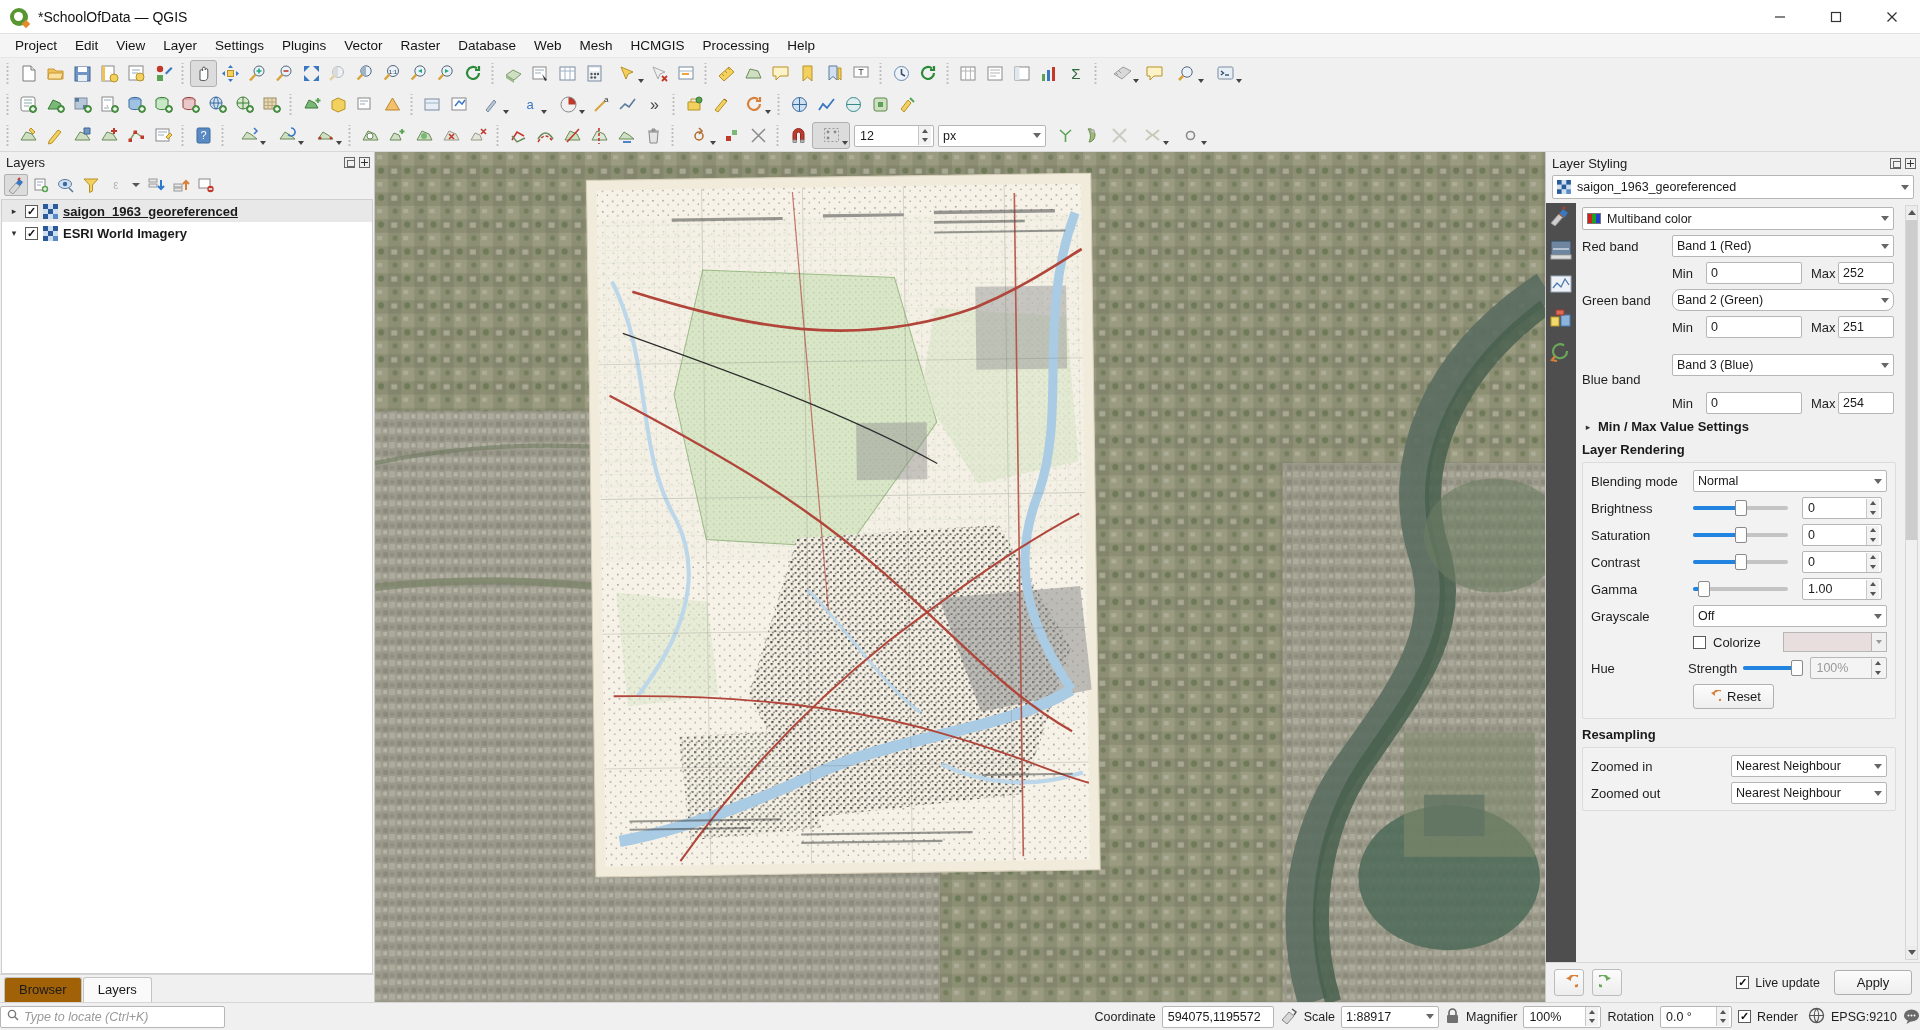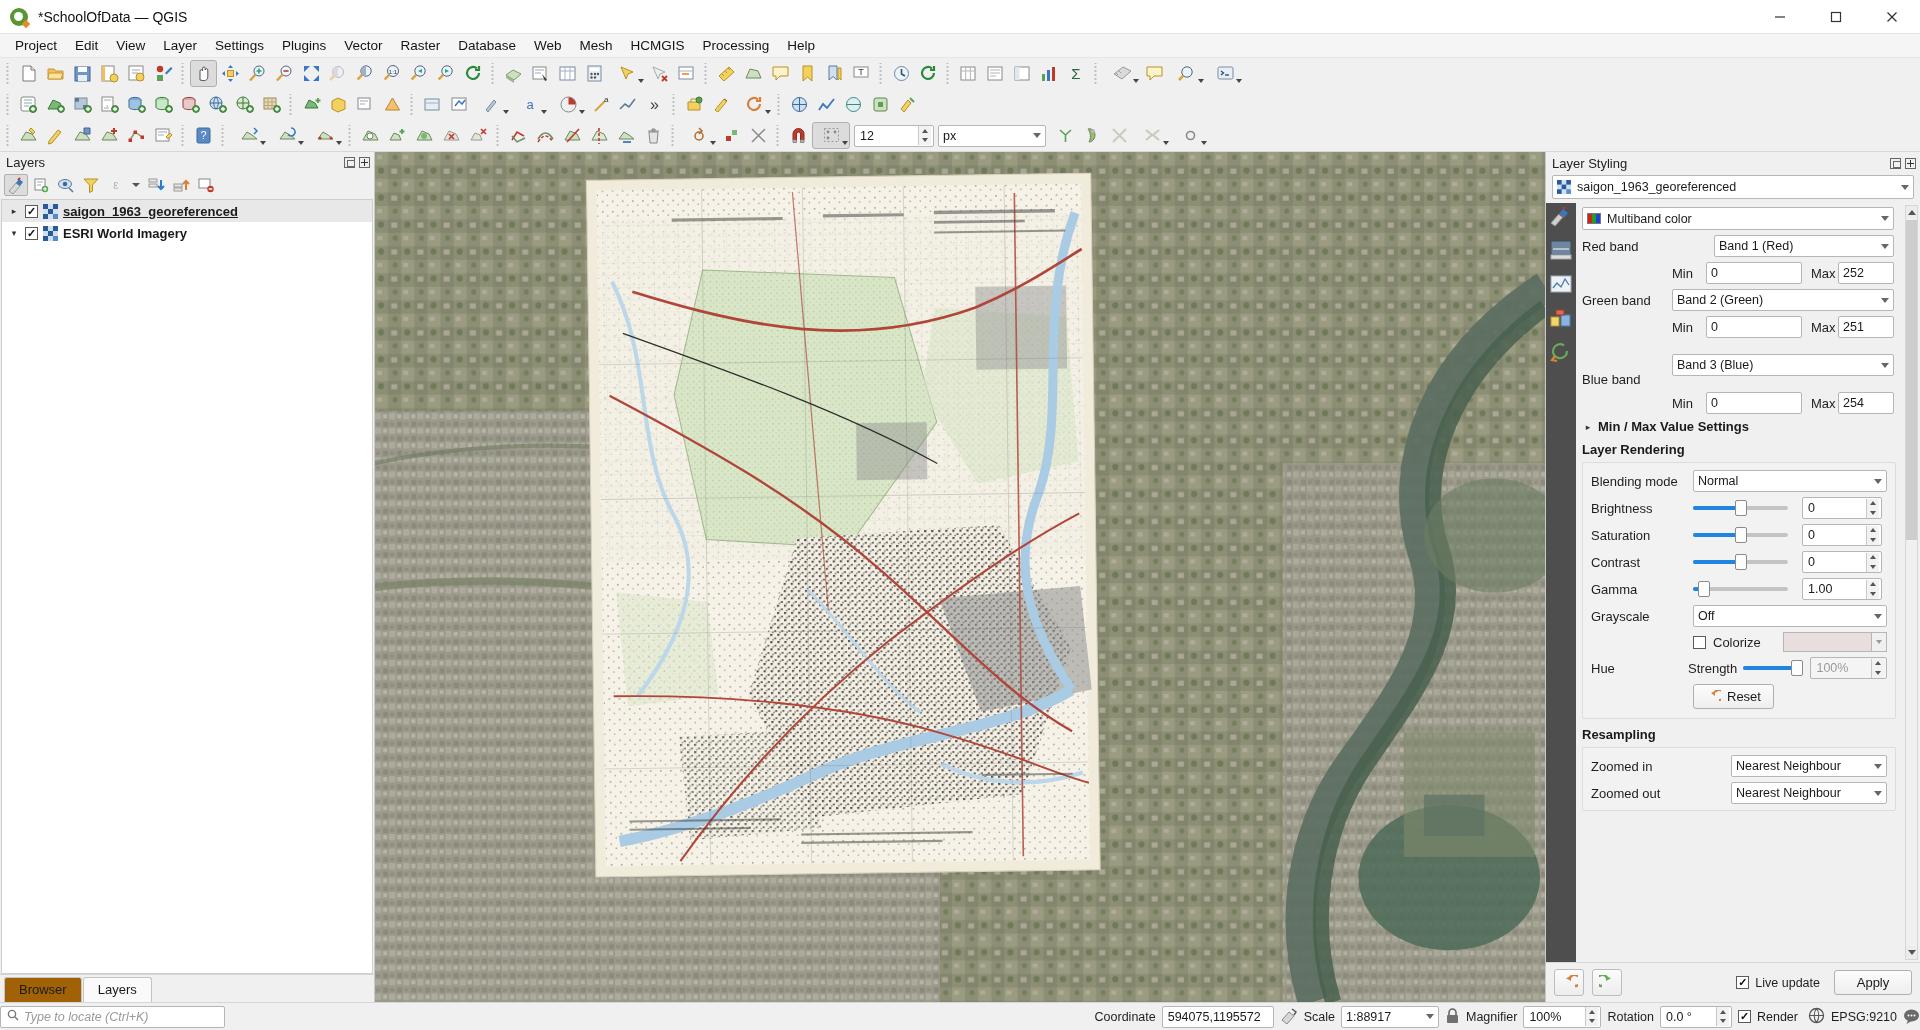--- a/index.html
+++ b/index.html
@@ -1193,42 +1193,42 @@
         <div class="rp-main">
 
           <div class="frow" style="padding-right:24px;">
             <div class="combo" style="flex:1 1 auto; height:23px;">
               <span style="display:inline-block;width:14px;height:11px;margin-right:6px;background:linear-gradient(90deg,#d02020 33%,#20a020 33% 66%,#2040d0 66%);border:1px solid #777;"></span>
               <span>Multiband color</span>
               <span class="arrow"></span>
             </div>
           </div>
 
-          <div class="frow" style="padding-right:24px;gap:42px;">
+          <div class="frow" style="padding-right:24px;">
             <span class="flabel" style="width:90px;">Red band</span>
             <div class="combo" style="flex:1 1 auto;">
               <span>Band 1 (Red)</span>
                 <span class="arrow"></span>
             </div>
           </div>
           <div class="frow" style="padding-right:24px;">
             <span style="width:90px;"></span>
             <span class="flabel" style="width:34px;">Min</span>
             <div class="combo" style="width:96px;background:#fff;">
               <span>0</span>
             </div>
             <span class="flabel" style="width:36px;padding-left:9px;">Max</span>
             <div class="combo" style="flex:1 1 auto;background:#fff;">
               <span>252</span>
             </div>
           </div>
 
           <div class="frow" style="padding-right:24px;">
             <span class="flabel" style="width:90px;">Green band</span>
-            <div class="combo" style="flex:1 1 auto;">
+            <div class="combo" style="flex:1 1 auto;border-radius:8px;">
               <span>Band 2 (Green)</span>
                 <span class="arrow"></span>
             </div>
           </div>
           <div class="frow" style="padding-right:24px;">
             <span style="width:90px;"></span>
             <span class="flabel" style="width:34px;">Min</span>
             <div class="combo" style="width:96px;background:#fff;">
               <span>0</span>
             </div>

